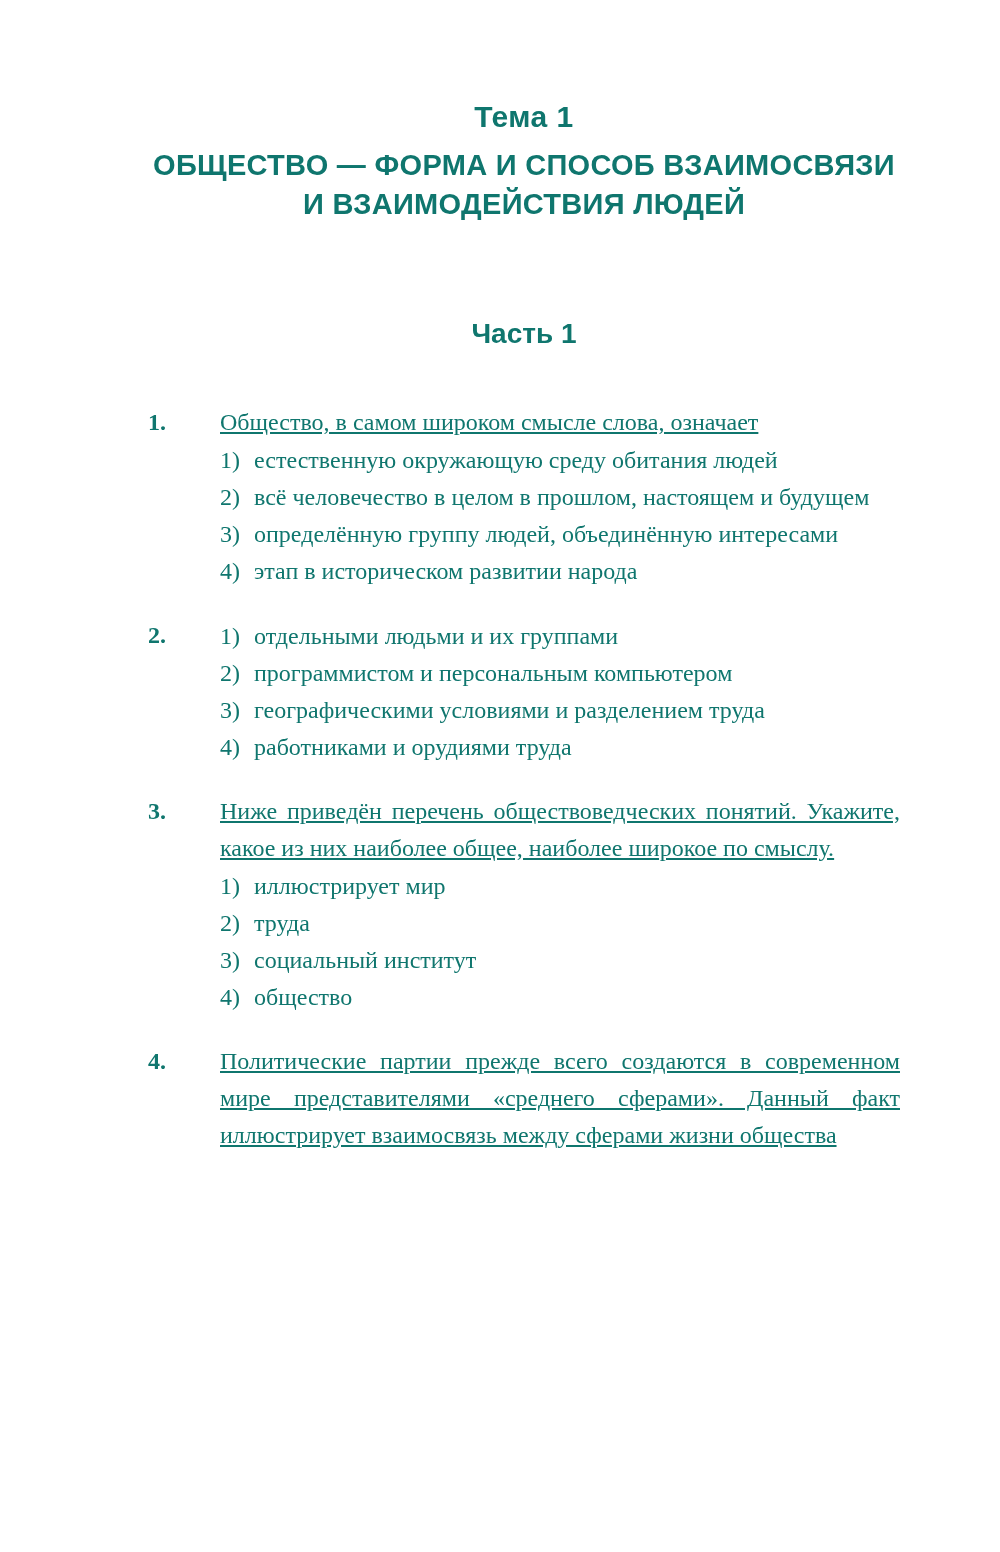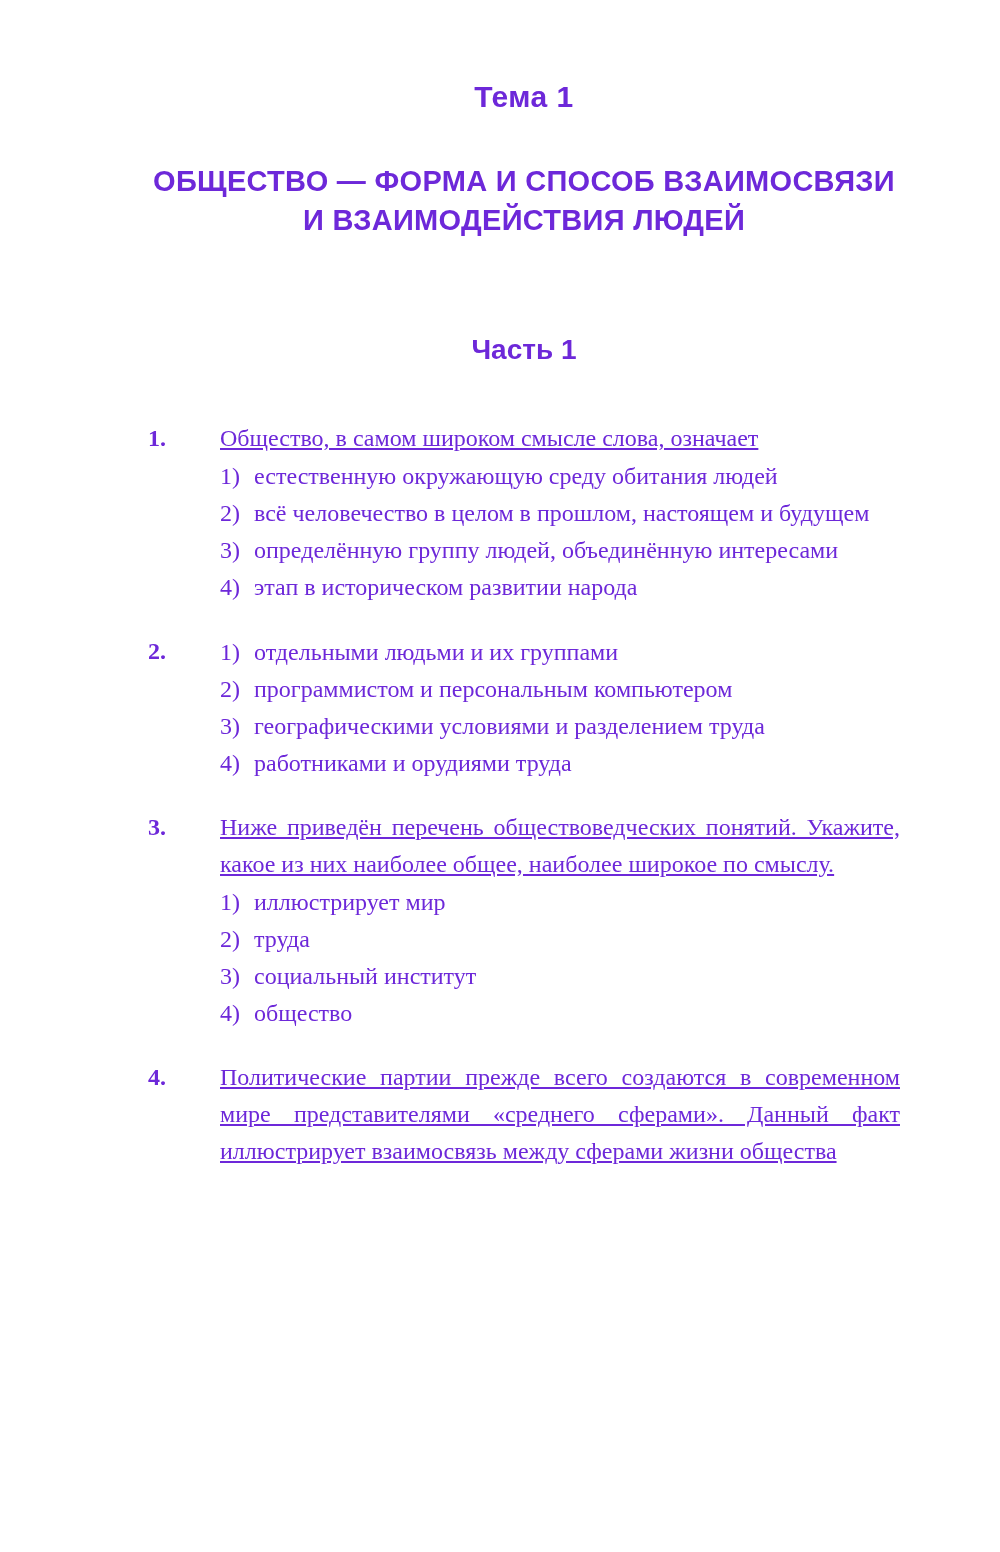--- a/index.html
+++ b/index.html
@@ -3,36 +3,36 @@
 <meta charset="utf-8">
 <style>
   * { margin: 0; padding: 0; box-sizing: border-box; }
   html, body { background: #ffffff; }
   .page {
     position: relative;
     width: 1000px;
     height: 1552px;
     margin: 0 auto;
     background: #ffffff;
-    color: #6d28d9;
+    color: #0f766e;
     font-family: "Liberation Serif", "DejaVu Serif", serif;
-    padding: 80px 100px 40px 148px;
+    padding: 100px 100px 40px 148px;
     overflow: hidden;
   }
   .doc-header {
     text-align: center;
     font-family: "Liberation Sans", "DejaVu Sans", sans-serif;
     font-weight: bold;
   }
   .theme-label {
     font-size: 30px;
     letter-spacing: 0.5px;
   }
   .doc-title {
-    margin-top: 48px;
+    margin-top: 12px;
     font-size: 29px;
     line-height: 1.34;
     letter-spacing: 0.3px;
   }
   .part-label {
     margin-top: 94px;
     text-align: center;
     font-family: Liberation Sans, sans-serif;
     font-weight: bold;
     font-size: 28px;

